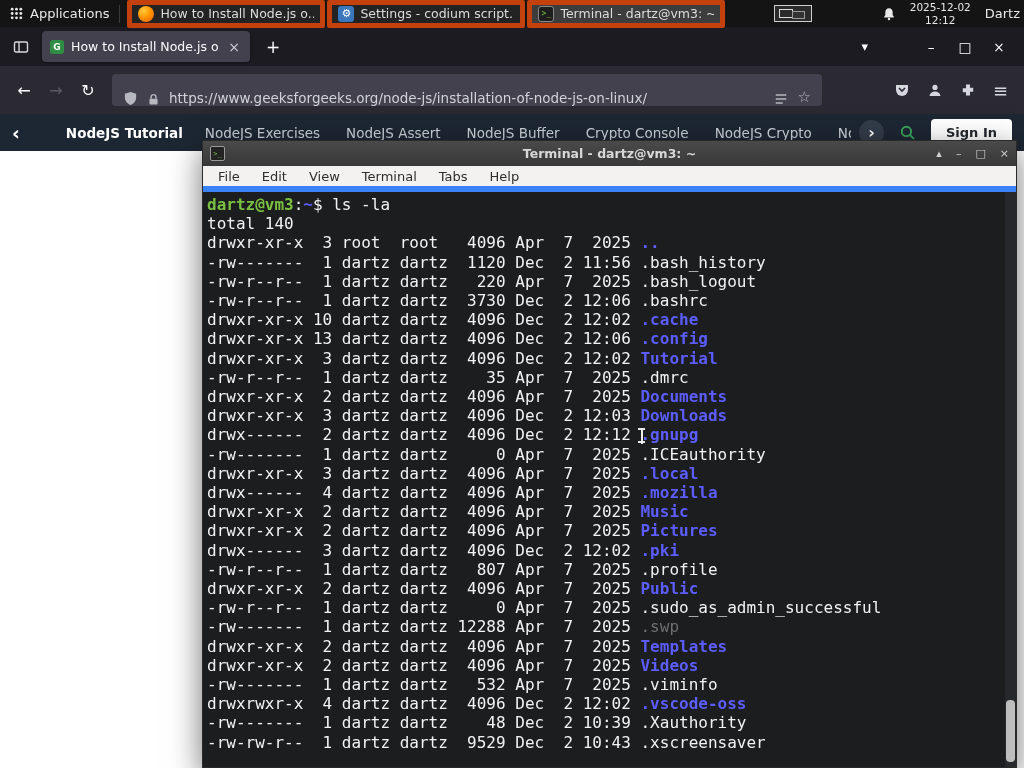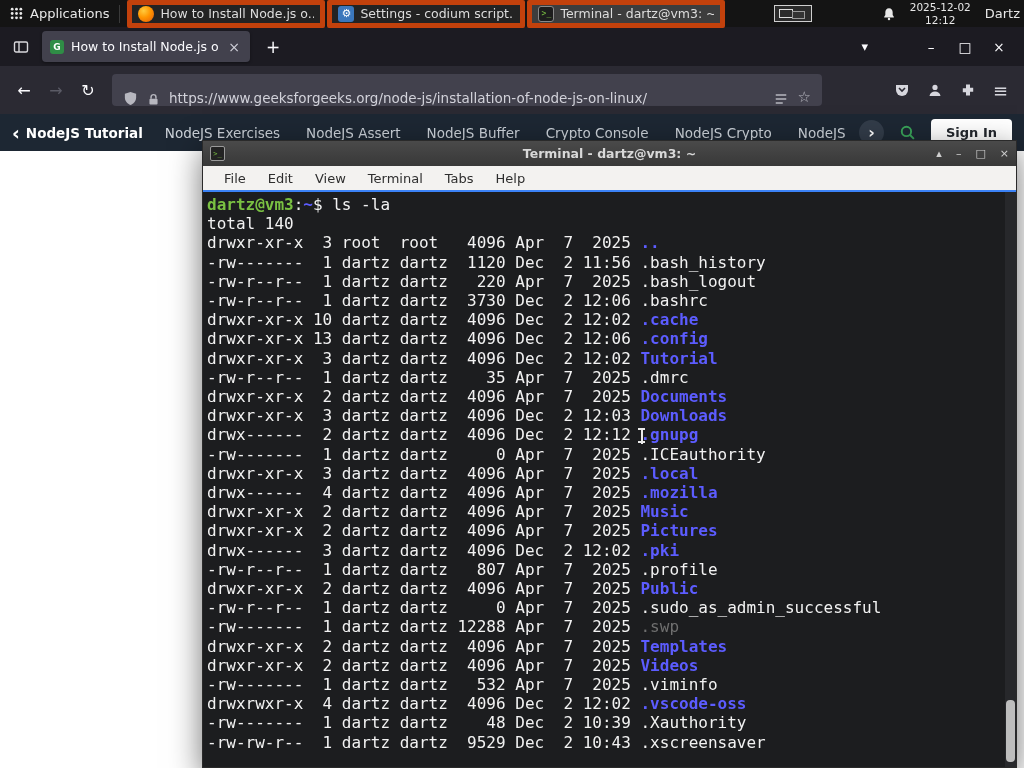--- a/index.html
+++ b/index.html
@@ -44,36 +44,36 @@
   .urlbar { flex:1; height:32px; background:#42414d; border-radius:4px; display:flex; align-items:flex-end; gap:9px; padding:0 11px; margin:0 10px 0 8px; margin-right:72px; }
   .url-text { flex:1; font-size:13.5px; color:#d2d2da; white-space:nowrap; overflow:hidden; }
   .tb-icon { display:flex; align-items:center; justify-content:center; }
   .star { color:#b7b7bf; font-size:15px; }
   .toolbar-icons { display:flex; align-items:center; gap:17px; padding-right:8px; color:#d6d6dd; }
   .hamburger { font-size:18px; }
 
   
   .site-nav { height:37px; background:#1d2733; display:flex; align-items:center; color:#cdd3da; font-size:13.5px; padding:0 12px; gap:0; }
   .nav-back { color:#fff; font-size:19px; font-weight:bold; margin-right:6px; }
-  .nav-active { color:#fff; font-weight:bold; margin-right:22px; white-space:nowrap; }
+  .nav-active { color:#fff; font-weight:bold; margin-right:22px; white-space:nowrap;margin-left:40px; }
   .nav-items { display:flex; align-items:center; gap:26px; overflow:hidden; white-space:nowrap; flex:1; }
   .nav-item { color:#cdd3da; }
   .nav-right { margin-left:auto; display:flex; align-items:center; gap:15px; padding-left:8px; }
   .nav-fwd { width:25px; height:25px; border-radius:50%; background:#323c49; color:#fff; display:flex; align-items:center; justify-content:center; font-size:16px; font-weight:bold; }
   .signin { background:#fff; color:#23272d; font-size:13px; font-weight:bold; padding:6px 15px; border-radius:4px; }
 
   .page { position:absolute; top:124px; left:0; right:0; bottom:0; background:#fff; }
 
   
   .termwin { position:absolute; left:202px; top:140px; width:815px; height:628px; z-index:40; display:flex; flex-direction:column; box-shadow:0 10px 30px rgba(0,0,0,.55); border:1px solid #2a2a2a; }
   .titlebar { height:25px; background:linear-gradient(#4a4a4a,#383838); display:flex; align-items:center; padding:0 7px; position:relative; flex:0 0 25px; }
   .titlebar-icon { width:15px; height:15px; background:#232323; border:1px solid #9a9a9a; border-radius:2px; color:#7ac142; font-family:"DejaVu Sans Mono", monospace; font-size:7px; display:flex; align-items:center; justify-content:center; }
   .titlebar-title { position:absolute; left:0; right:0; text-align:center; font-size:12.5px; font-weight:bold; color:#d8d8d8; pointer-events:none; }
   .titlebar-btns { margin-left:auto; display:flex; gap:14px; color:#d0d0d0; font-size:11px; z-index:1; }
-  .menubar { height:26px; background:#f3f2f0; border-bottom:2px solid #3b82f6; display:flex; align-items:center; color:#2e2e2e; font-size:13px; padding:0 10px; flex:0 0 26px; }
+  .menubar { height:26px; background:#f3f2f0; border-bottom:6px solid #3b82f6; display:flex; align-items:center; color:#2e2e2e; font-size:13px; padding:0 4px; flex:0 0 26px; }
   .menubar .mitem { padding:0 11px; }
   .termbody { flex:1; background:#1c1d1f; position:relative; overflow:hidden; font-family:"DejaVu Sans Mono", monospace; font-size:16px; line-height:19.2px; color:#f2f2f2; padding:3px 0 0 4px; }
   .term-line { white-space:pre; }
   .c-green { color:#7ac142; font-weight:bold; }
   .c-white { color:#f2f2f2; }
   .c-blue { color:#5c5cff; font-weight:bold; }
   .cmd { margin-left:9.6px; }
   .fname.dir { color:#5c5cff; font-weight:bold; }
   .fname.file { color:#f2f2f2; }
   .fname.dim { color:#6f6f6f; }

